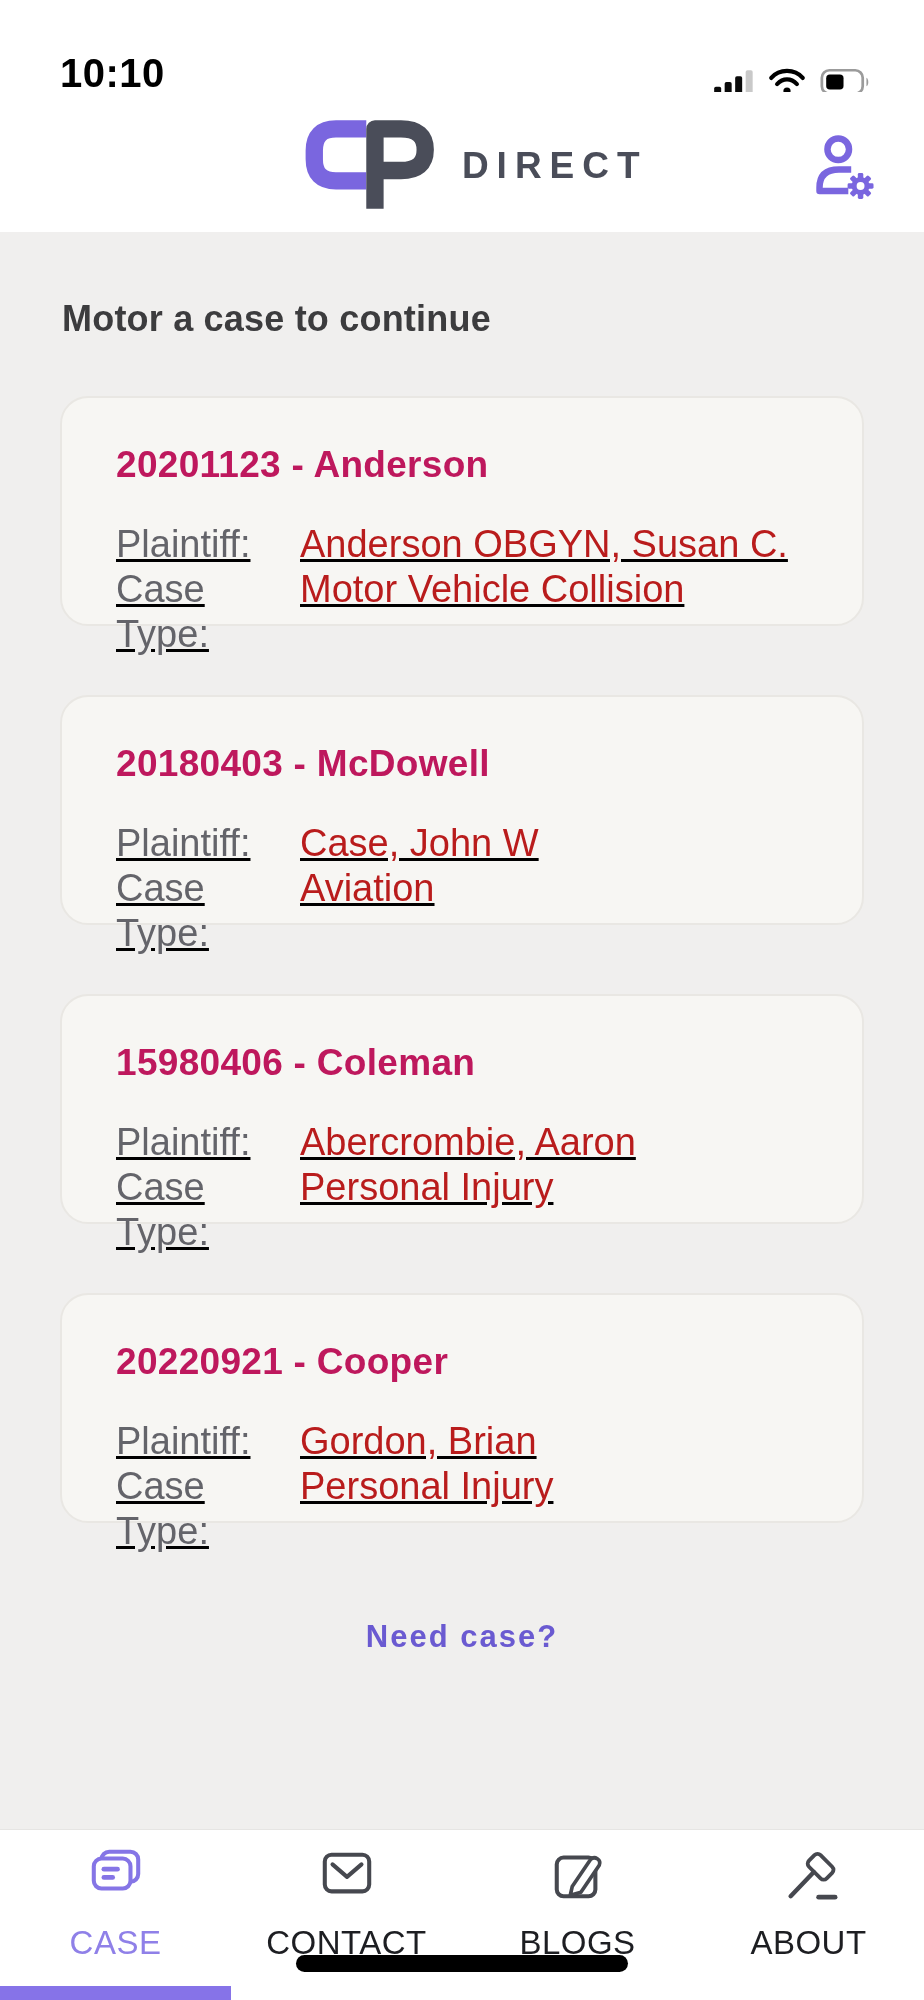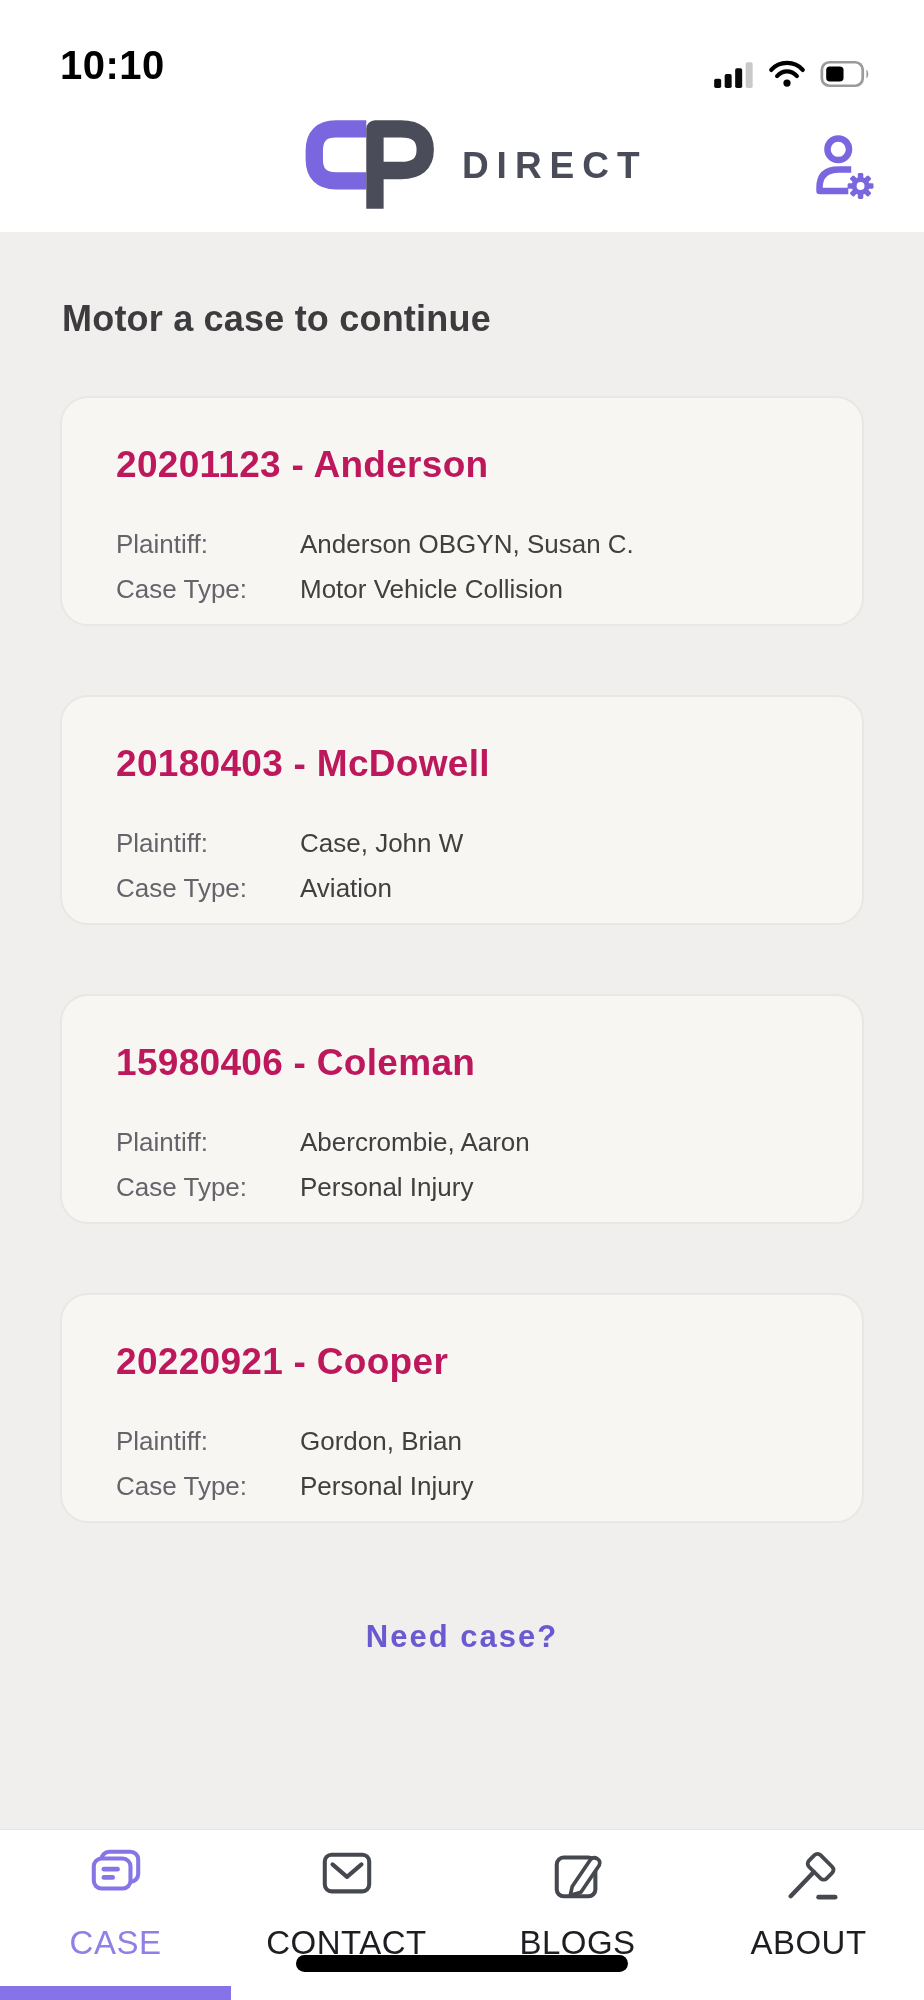--- a/index.html
+++ b/index.html
@@ -7,21 +7,21 @@
     width:924px;height:2000px;
     font-family:"Liberation Sans", sans-serif;
     background:#ffffff;
     position:relative;
     overflow:hidden;
   }
   .phone{position:absolute;inset:0;background:#fff;}
 
   
   .status-bar{
-    position:absolute;top:4px;left:0;right:0;height:92px;
+    position:absolute;top:12px;left:0;right:0;height:92px;
     display:flex;align-items:flex-end;justify-content:space-between;
     padding:0 52px 8px 60px;box-sizing:border-box;
   }
   .time{font-size:40px;font-weight:bold;color:#000;letter-spacing:0.5px;}
   .status-icons{display:flex;align-items:center;gap:14px;}
 
   
   .header{position:absolute;top:92px;left:0;right:0;height:140px;background:#fff;}
   .logo-group{
     position:absolute;left:50%;top:26px;transform:translateX(-46%);
@@ -45,23 +45,23 @@
   }
   .case-card{
     background:#f7f6f3;border:2px solid #e9e7e3;border-radius:28px;
     height:230px;box-sizing:border-box;
     padding:46px 54px 0;margin-bottom:69px;cursor:pointer;
   }
   .case-title{
     font-size:37px;font-weight:bold;color:#be185d;
     margin:0 0 36px 0;letter-spacing:0.3px;
   }
-  .case-row{display:flex;font-size:26px;line-height:45px;}
+  .case-row{display:flex;font-size:38px;line-height:45px;text-decoration:underline;}
   .row-label{width:184px;color:#64646a;flex-shrink:0;}
-  .row-value{color:#404040;}
+  .row-value{color:#b91c1c;}
   .help-link{
     display:block;text-align:center;margin-top:96px;
     font-size:31px;font-weight:bold;color:#6a5ad1;
     letter-spacing:2px;text-decoration:none;cursor:pointer;
   }
 
   
   .tab-bar{
     position:absolute;bottom:0;left:0;right:0;height:170px;background:#fff;
     display:flex;

